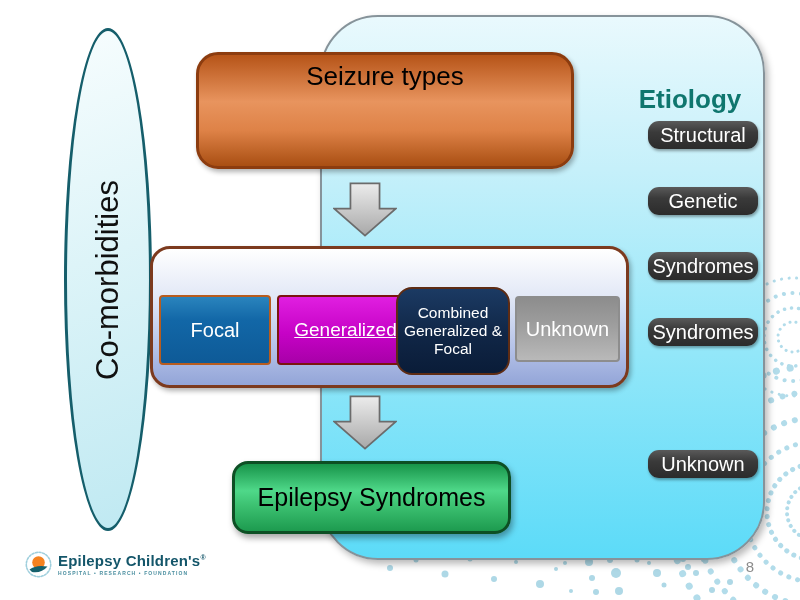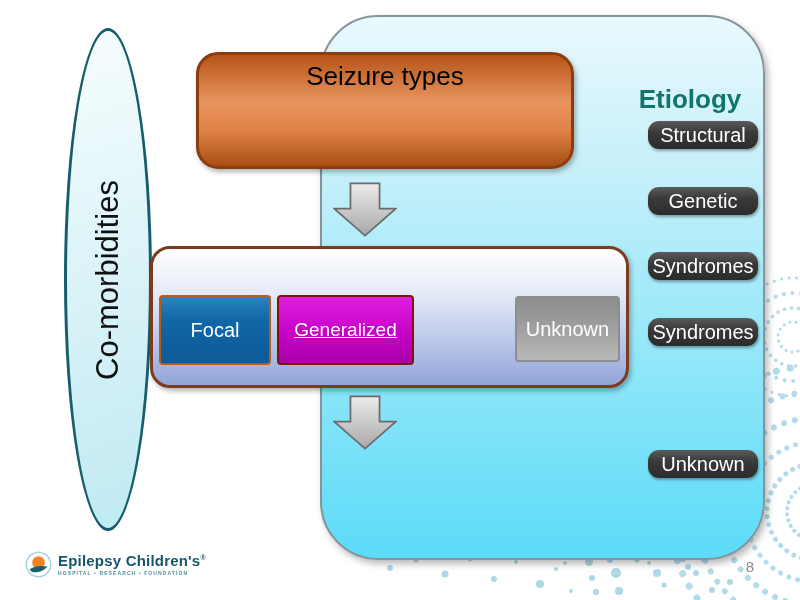--- a/index.html
+++ b/index.html
@@ -164,27 +164,29 @@
         <stop offset="0" stop-color="#ececec"></stop>
           <stop offset="1" stop-color="#a8a8a8"></stop>
       </linearGradient>
     </defs>
     <polygon points="18,1 48,1 48,27 65,27 33,55 1,27 18,27" fill="url(#agrad)" stroke="#6b6b6b" stroke-width="1.8"></polygon>
   </svg>
 
   <div class="epilepsy-box">
     <div class="e-btn e-focal btn-blue">Focal</div>
     <div class="e-btn e-gen btn-magenta">Generalized</div>
+    <div class="e-btn e-comb btn-navy">Combined Generalized &amp; Focal</div>
     <div class="e-btn e-unknown btn-gray">Unknown</div>
   </div>
 
   <svg class="arrow arrow2" viewBox="0 0 66 56">
     <polygon points="18,1 48,1 48,27 65,27 33,55 1,27 18,27" fill="url(#agrad)" stroke="#6b6b6b" stroke-width="1.8"></polygon>
   </svg>
 
+  <div class="green-box">Epilepsy Syndromes</div>
 
   <div class="etiology-title">Etiology</div>
   <div class="etio-btn et0">Structural</div>
   <div class="etio-btn et1">Genetic</div>
   <div class="etio-btn et2">Syndromes</div>
   <div class="etio-btn et3">Syndromes</div>
   <div class="etio-btn et5">Unknown</div>
 
   <div class="logo">
     <svg width="27" height="27" viewBox="0 0 27 27">

